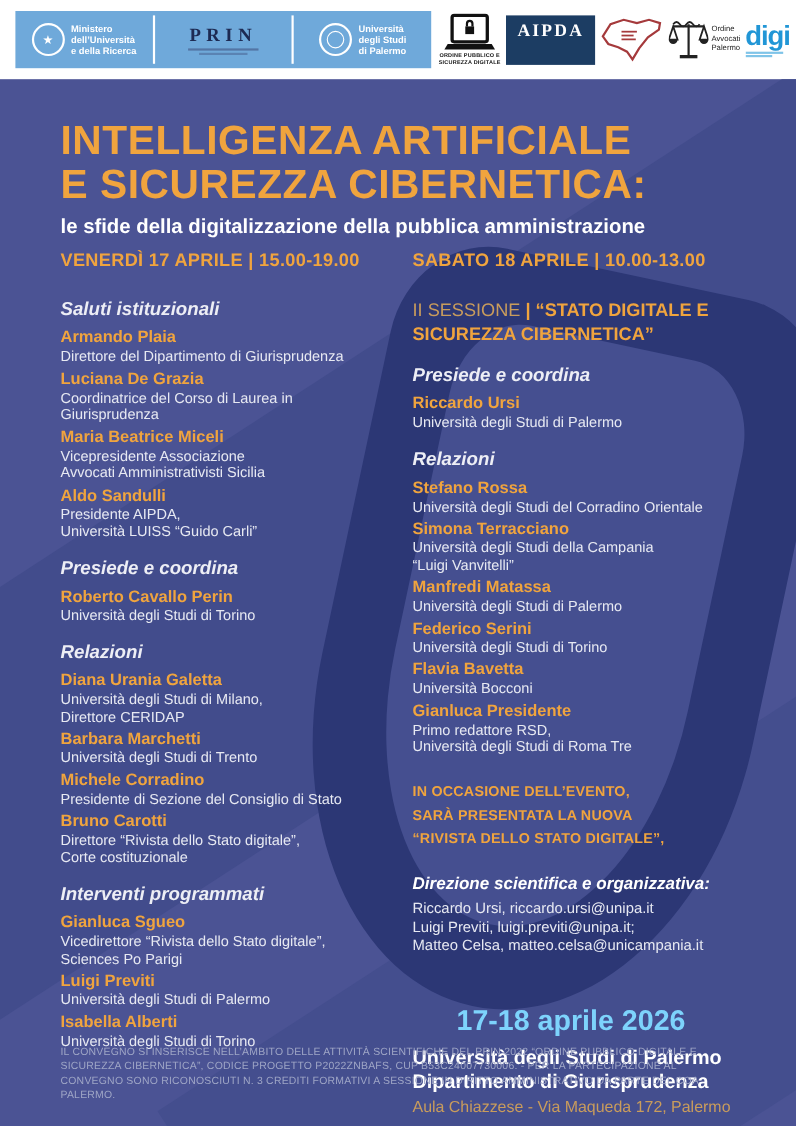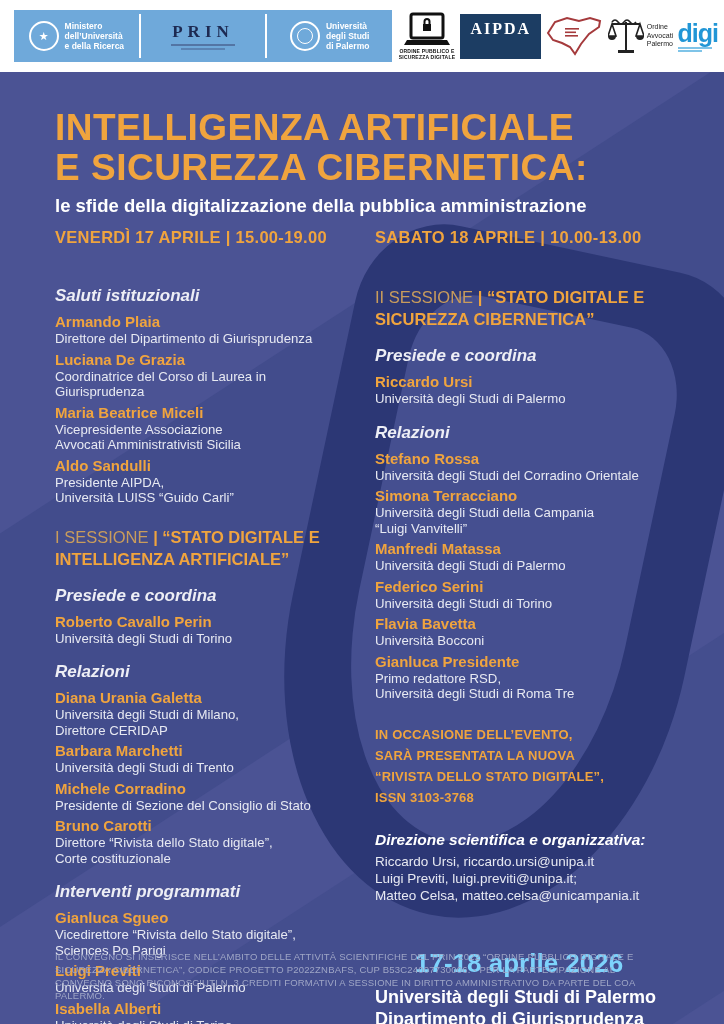--- a/index.html
+++ b/index.html
@@ -77,21 +77,21 @@
     margin-top:6px;white-space:nowrap;
   }
 
   
   .col{position:absolute;top:156px;}
   .col-left{left:55px;width:322px;}
   .col-right{left:375px;width:338px;}
 
   .date-header{
     color:#F0A43E;font-weight:800;font-size:16.5px;letter-spacing:.3px;
-    margin-bottom:39px;white-space:nowrap;
+    margin-bottom:24px;white-space:nowrap;
   }
   .flow-heading{
     color:#EDEEF5;font-style:italic;font-weight:700;font-size:17px;
     line-height:20px;margin:16px 0 7px;
   }
   .flow-heading.first{margin-top:0;}
   .person{margin-bottom:4px;}
   .person-name{color:#F0A43E;font-weight:800;font-size:15px;line-height:18px;}
   .person-affil{color:#E7E9F2;font-size:13.2px;line-height:15.5px;}
 
@@ -246,24 +246,20 @@
               <div class="person-name">Maria Beatrice Miceli</div>
               <div class="person-affil">Vicepresidente Associazione<br>Avvocati Amministrativisti Sicilia</div>
             </div>
 
             <div class="person">
               <div class="person-name">Aldo Sandulli</div>
               <div class="person-affil">Presidente AIPDA,<br>Università LUISS “Guido Carli”</div>
             </div>
           </div>
 
-        <div class="session-heading">
-          <span class="session-label">I SESSIONE</span>
-          <span class="session-strong">| “STATO DIGITALE E INTELLIGENZA ARTIFICIALE”</span>
-        </div>
 
         <div class="flow-heading">Presiede e coordina</div>
         <div>
 
             <div class="person">
               <div class="person-name">Roberto Cavallo Perin</div>
               <div class="person-affil">Università degli Studi di Torino</div>
             </div>
           </div>
 
@@ -361,21 +357,20 @@
               <div class="person-name">Gianluca Presidente</div>
               <div class="person-affil">Primo redattore RSD,<br>Università degli Studi di Roma Tre</div>
             </div>
           </div>
 
         <div class="announcement">
 
         <div>IN OCCASIONE DELL’EVENTO,</div>
             <div>SARÀ PRESENTATA LA NUOVA</div>
             <div>“RIVISTA DELLO STATO DIGITALE”,</div>
-            <div>ISSN 3103-3768</div>
           </div>
 
         <div class="direzione">
           <div class="direzione-heading">Direzione scientifica e organizzativa:</div>
           <div class="direzione-lines">
 
           <div>Riccardo Ursi, riccardo.ursi@unipa.it</div>
               <div>Luigi Previti, luigi.previti@unipa.it;</div>
               <div>Matteo Celsa, matteo.celsa@unicampania.it</div>
             </div>

